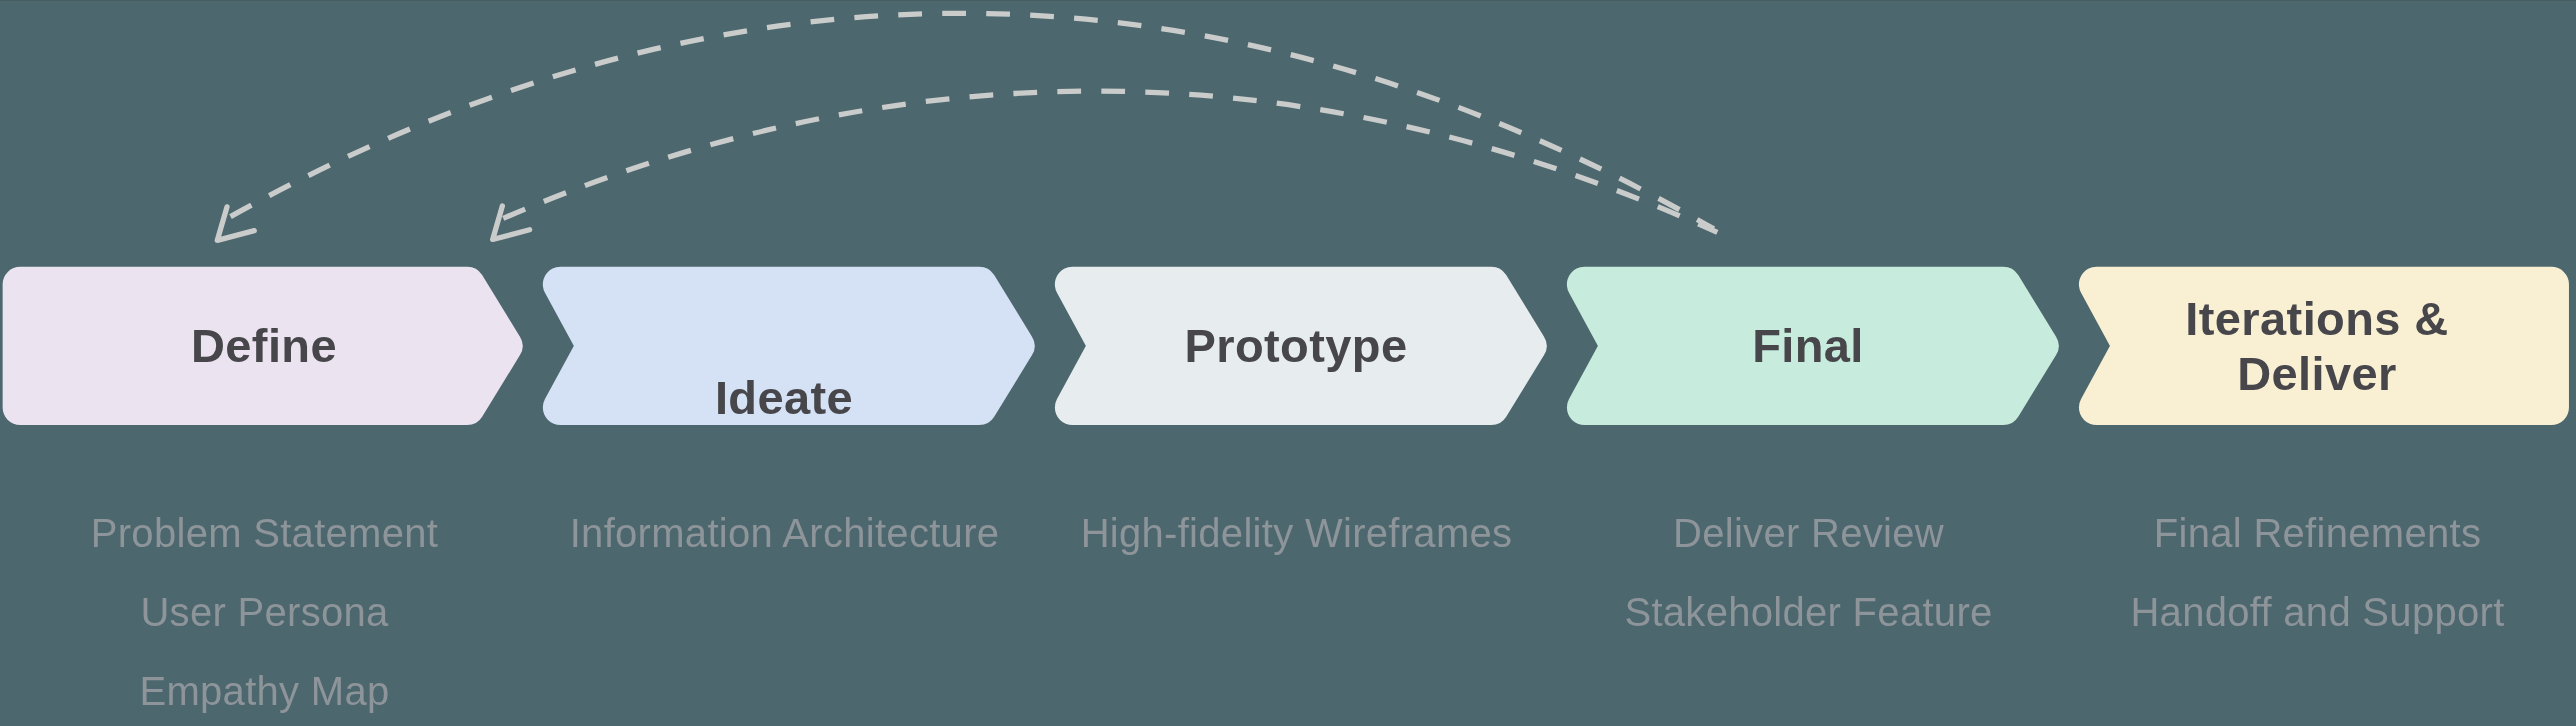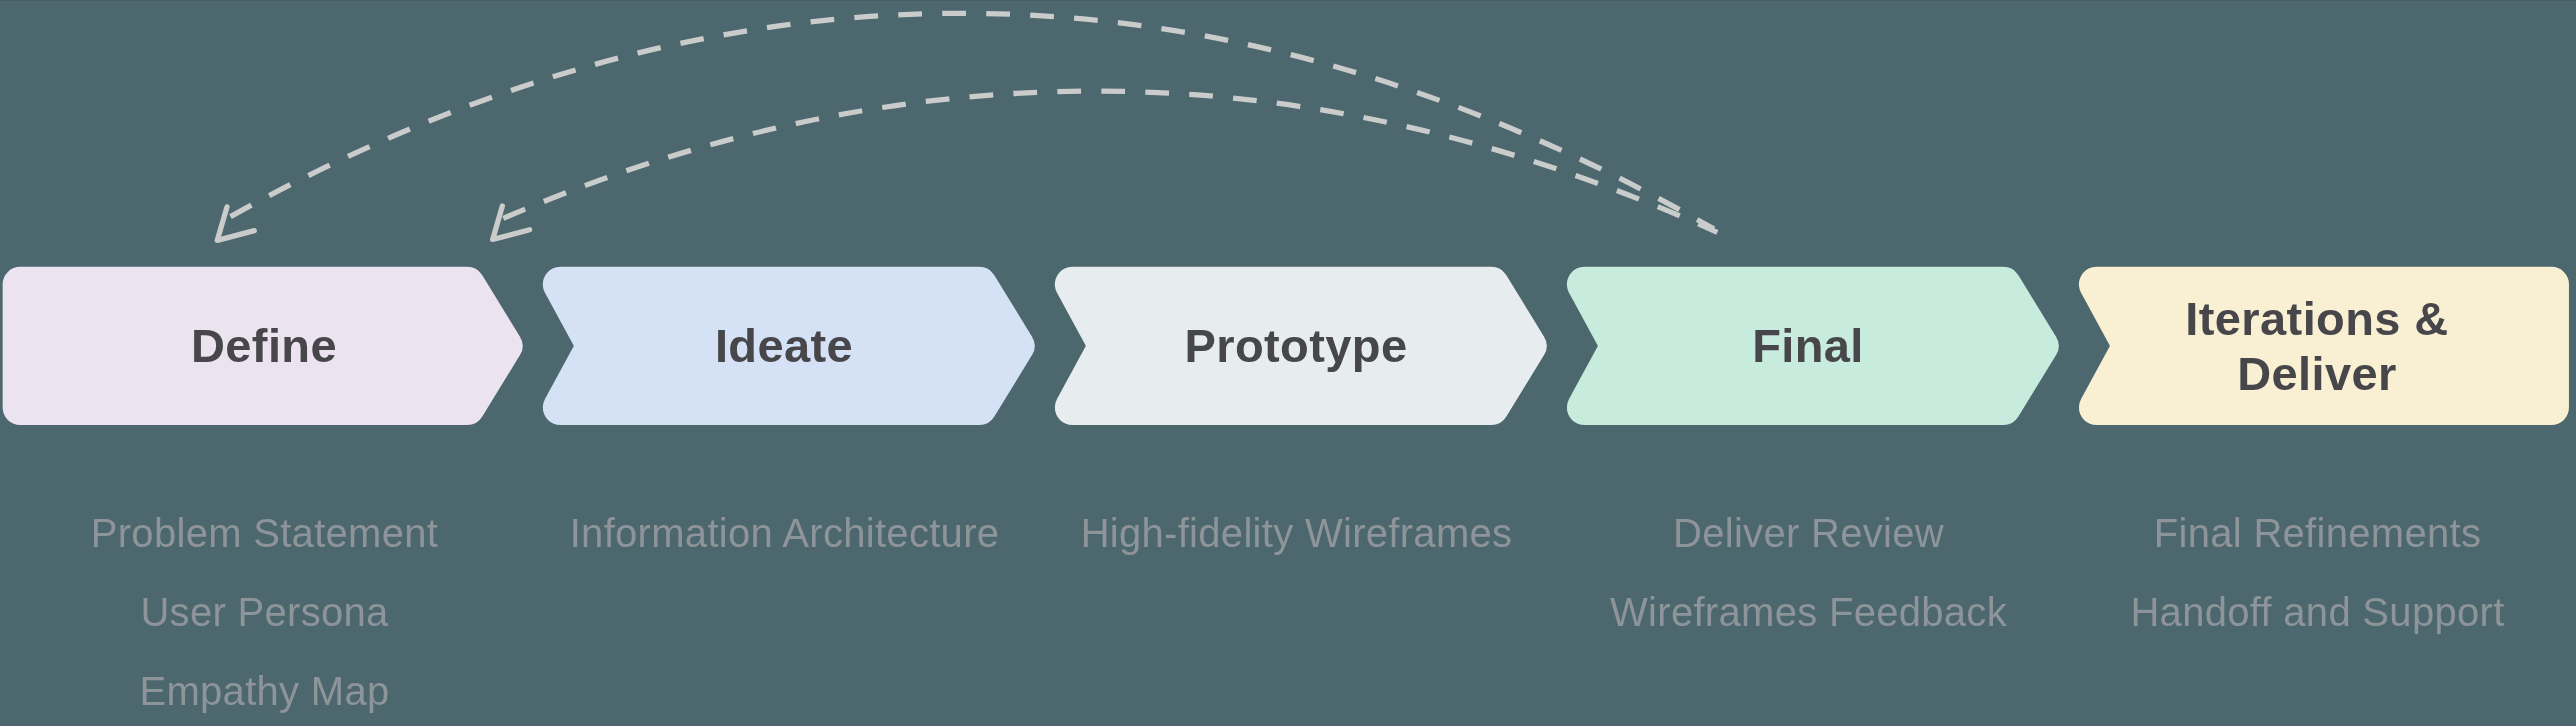--- a/index.html
+++ b/index.html
@@ -20,21 +20,21 @@
     color:#47474b;letter-spacing:0.4px;
   }
   .stage-title .wrap-narrow{display:inline-block;max-width:387px;}
   .stage-items{
     position:absolute;top:494px;width:669px;
     text-align:center;font-size:40px;color:#8d949a;letter-spacing:0.3px;
   }
   .stage-items .item{height:79px;line-height:79px;white-space:nowrap;}
   
   .col-0-title{left:-44px;}  .col-0-items{left:-70px;}
-  .col-1-title{left:476px;}  .col-1-items{left:450px;}
+  .col-1-title{left:476px;align-items:flex-end;}  .col-1-items{left:450px;}
   .col-2-title{left:988px;} .col-2-items{left:962px;}
   .col-3-title{left:1500px;} .col-3-items{left:1474px;}
   .col-4-title{left:2009px;} .col-4-items{left:1983px;}
 </style>
 </head>
 <body>
 
 <div class="canvas">
 
   <svg viewBox="0 0 2928 826" aria-hidden="true">
@@ -76,21 +76,21 @@
     <div class="item">Empathy Map</div>
   </div>
   <div class="stage-items col-1-items">
     <div class="item">Information Architecture</div>
   </div>
   <div class="stage-items col-2-items">
     <div class="item">High-fidelity Wireframes</div>
   </div>
   <div class="stage-items col-3-items">
     <div class="item">Deliver Review</div>
-    <div class="item">Wireframes Feedback</div>
+    <div class="item">Stakeholder Feature</div>
   </div>
   <div class="stage-items col-4-items">
     <div class="item">Final Refinements</div>
     <div class="item">Handoff and Support</div>
   </div>
 
 </div>
 
 
 </body></html>

